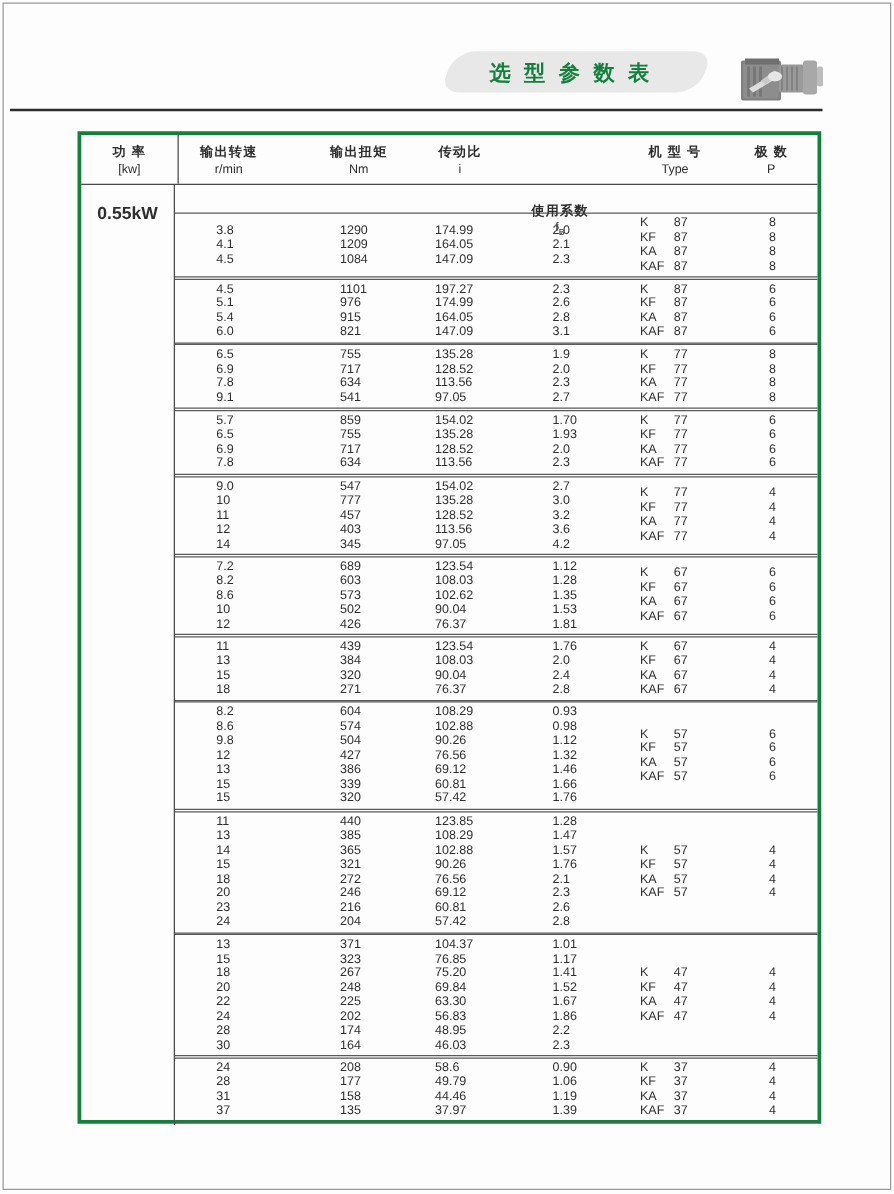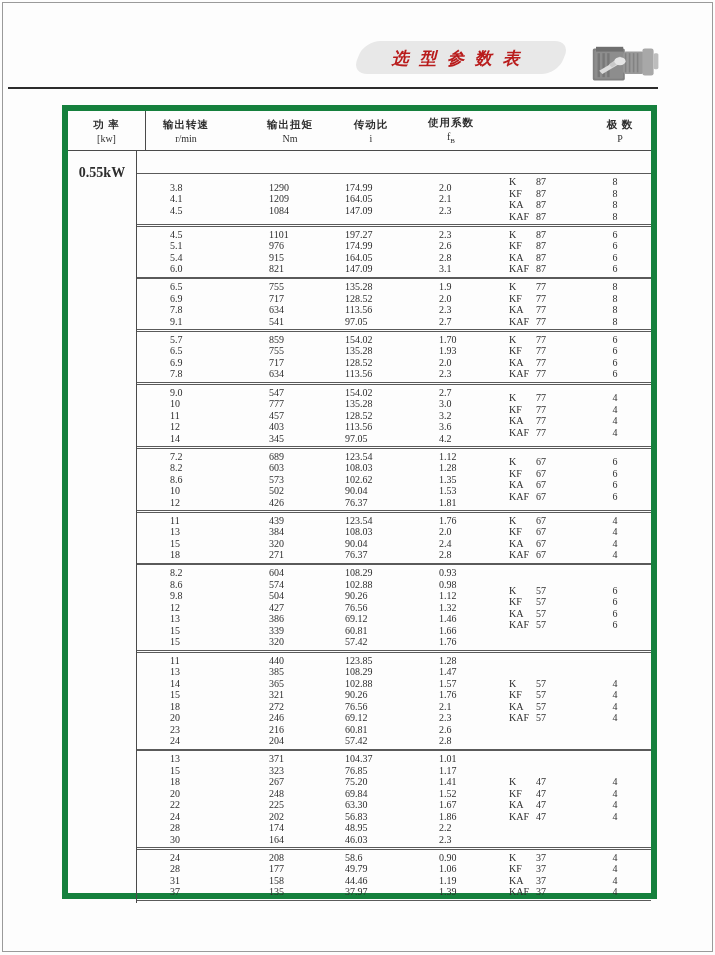--- a/index.html
+++ b/index.html
@@ -8,41 +8,41 @@
     background:#fdfdfd; color:#2e2e2e;
     font-family:"Liberation Sans","DejaVu Sans",sans-serif;
   }
   .frame { position:absolute; top:2px; left:2px; right:2px; bottom:3px; border:1px solid #9a9a9a; }
 
   
   .title-banner { position:absolute; left:346px; top:41px; width:222px; height:33px; }
   .banner-shape { position:absolute; top:0; left:12px; right:4px; bottom:0;
     background:#e8e8e8; border-radius:16px / 14px; transform:skewX(-22deg); }
   .banner-text { position:absolute; width:100%; text-align:center; top:6px;
-    font-style:italic; font-weight:bold; font-size:17px; letter-spacing:3px; color:#b91c1c; }
+    font-weight:bold; font-size:17px; letter-spacing:3px; color:#15803d; }
   .title-rule { position:absolute; left:8px; top:87px; width:650px; height:2px; background:#2c2c2c; }
 
   .motor { position:absolute; left:588px; top:37px; width:80px; height:50px; }
 
   
   .ptable { position:absolute; left:62px; top:105px; width:595px; height:794px;
-    border:6px solid #15803d; box-sizing:border-box;font-family:Liberation Serif, serif; }
+    border:3px solid #15803d; box-sizing:border-box; }
   .thead { display:flex; height:40px; border-bottom:1px solid #4a4a4a; box-sizing:border-box; }
   .power-head { width:78px; border-right:1px solid #4a4a4a; box-sizing:border-box;
     display:flex; flex-direction:column; align-items:center; justify-content:center; gap:1px; }
   .h-cn { font-size:10.5px; font-weight:bold; letter-spacing:1px; white-space:nowrap; }
   .h-unit { font-size:10px; }
   .h-unit sub { font-size:7px; }
   .head-right { flex:1; position:relative; }
   .hcell { position:absolute; top:0; height:100%; display:flex; flex-direction:column;
     align-items:center; justify-content:center; gap:1px; }
   .hc-speed  { left:0;    width:80px; }
   .hc-torque { left:104px; width:80px; }
   .hc-ratio  { left:185px; width:80px; }
-  .hc-factor { left:265px; width:80px; }
+  .hc-factor { left:265px; width:80px;margin-top:48px; }
   .hc-model  { left:357px; width:80px; }
   .hc-poles  { left:436px; width:76px; }
 
   .tbody { display:flex; height:752px; }
   .power-cell { width:78px; border-right:1px solid #4a4a4a; box-sizing:border-box;
     text-align:center; padding-top:14px; font-weight:bold; font-size:14px; }
   .blocks { flex:1; display:flex; flex-direction:column; justify-content:space-between;
     padding:2px 0; box-sizing:border-box;margin-top:20px; }
   .block { border-top:1px solid #5a5a5a; border-bottom:1px solid #5a5a5a;
     display:flex; align-items:center; padding:2px 0; }
@@ -102,20 +102,24 @@
         <div class="h-unit">i</div>
       </div>
       <div class="hcell hc-torque">
         <div class="h-cn">输出扭矩</div>
         <div class="h-unit">Nm</div>
       </div>
       <div class="hcell hc-factor">
         <div class="h-cn">使用系数</div>
         <div class="h-unit"><span>f</span><sub>B</sub></div>
       </div>
+      <div class="hcell hc-model">
+        <div class="h-cn">机 型 号</div>
+        <div class="h-unit">Type</div>
+      </div>
       <div class="hcell hc-poles">
         <div class="h-cn">极 数</div>
         <div class="h-unit">P</div>
       </div>
     </div>
   </div>
   <div class="tbody">
     <div class="power-cell">0.55kW</div>
     <div class="blocks" id="blocks">
         <div class="block">

